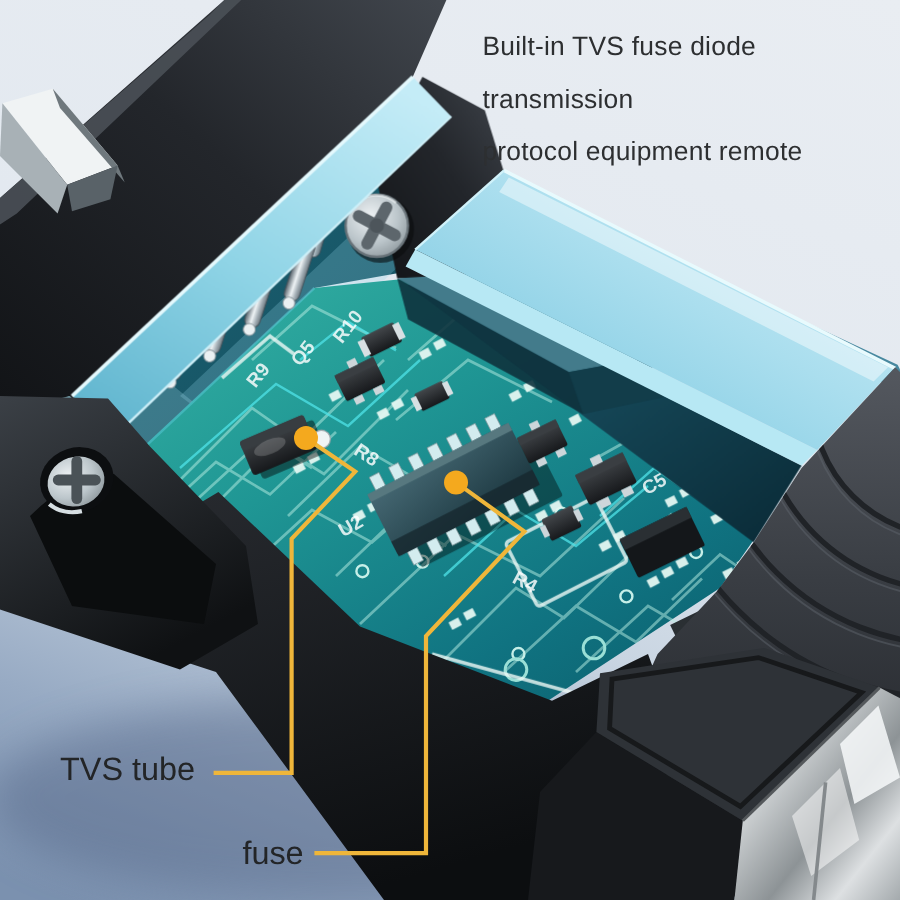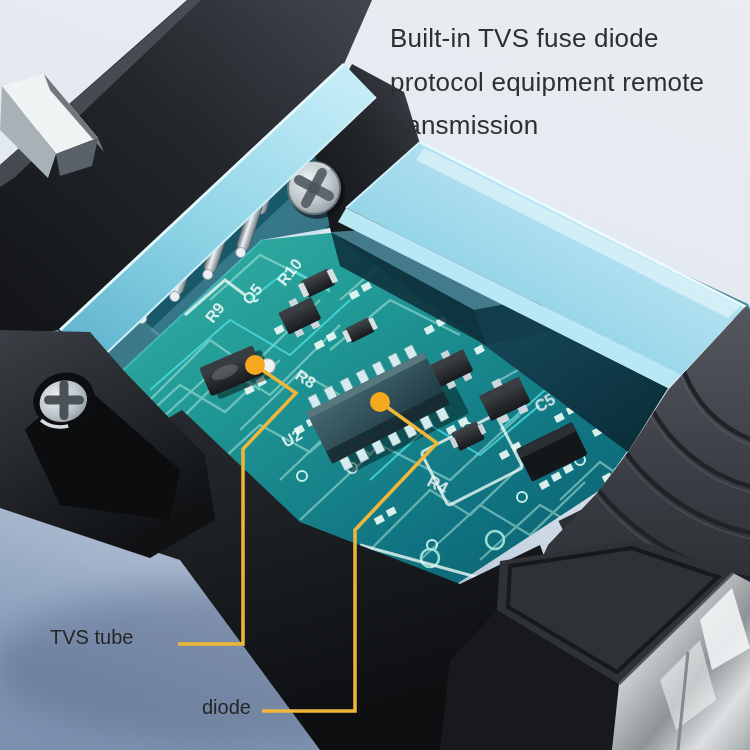--- a/index.html
+++ b/index.html
@@ -1,21 +1,21 @@
 <!DOCTYPE html>
 <html><head>
 <meta charset="utf-8">
 <style>
   html,body{margin:0;padding:0;}
   .stage{position:relative;width:750px;height:750px;overflow:hidden;
     background:linear-gradient(200deg,#e9edf2 0%,#e3e9f0 42%,#c9d5e2 62%,#98abc4 82%,#7b91af 98%);
     font-family:"Liberation Sans",sans-serif;}
   .stage svg{position:absolute;left:0;top:0;}
-  .headline{position:absolute;left:390px;top:17px;font-size:26px;line-height:43.5px;color:#2d2f31;letter-spacing:.2px;}
-  .label{position:absolute;font-size:20px;color:#232527;}
+  .headline{position:absolute;left:402px;top:17px;font-size:22px;line-height:43.5px;color:#2d2f31;letter-spacing:.2px;}
+  .label{position:absolute;font-size:27px;color:#232527;}
   .label-tvs{left:50px;top:626px;}
   .label-chip{left:202px;top:696px;}
 </style>
 </head>
 <body>
 
 <div class="stage">
 <svg width="750" height="750" viewBox="0 0 750 750">
 <defs>
   <linearGradient id="gBlackBand" x1="1" y1="0" x2="0" y2="1">
@@ -406,18 +406,18 @@
 <g fill="none" stroke="#efb63a" stroke-width="3.5">
   <path d="M255,365 L296,393 L243,449 L243,644 L178,644"></path>
   <path d="M380,402 L437,443 L355,530 L355,711 L262,711"></path>
   <circle cx="255" cy="365" r="10" fill="#f4a91e" stroke="none"></circle>
   <circle cx="380" cy="402" r="10" fill="#f4a91e" stroke="none"></circle>
 </g>
 </svg>
 
 <div class="headline">
   <div>Built-in TVS fuse diode</div>
+  <div>transmission</div>
   <div>protocol equipment remote</div>
-  <div>transmission</div>
 </div>
 <div class="label label-tvs">TVS tube</div>
-<div class="label label-chip">diode</div>
+<div class="label label-chip">fuse</div>
 </div>
 
 </body></html>

